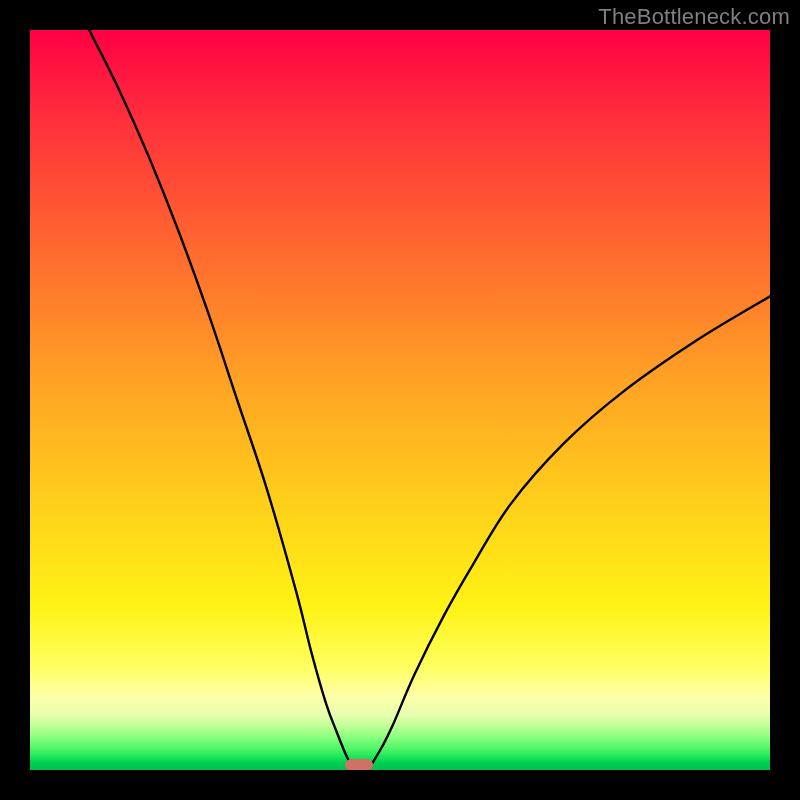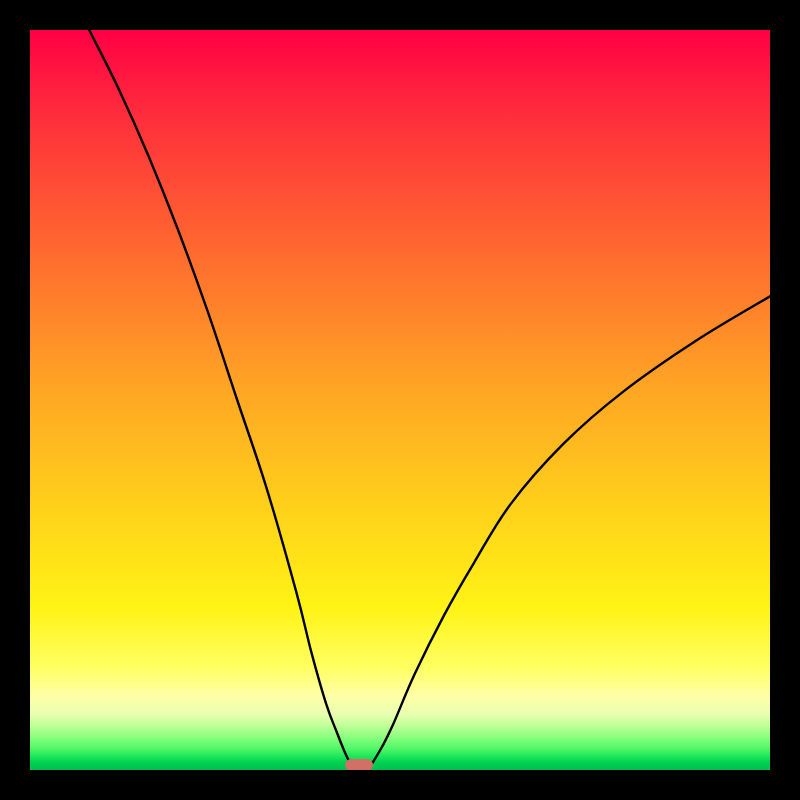--- a/index.html
+++ b/index.html
@@ -67,20 +67,21 @@
     font-size: 22px;
     letter-spacing: 0.2px;
     font-weight: 400;
   }
 </style>
 </head>
 <body>
 
 <div class="stage">
 
+  <div class="watermark">TheBottleneck.com</div>
 
   <div class="plot-area">
     <div class="gradient"></div>
 
     <svg class="curve-svg" viewBox="0 0 740 740" preserveAspectRatio="none">
       <path id="curve-left" fill="none" stroke="#000000" stroke-width="2.4" stroke-linecap="round" d="M 59.2 0 C 64.528 10.655999999999988, 78.14399999999999 36.55599999999992, 88.8 59.19999999999993 C 99.456 81.84399999999994, 107.744 100.49200000000005, 118.4 125.80000000000007 C 129.056 151.1080000000001, 137.344 171.8280000000001, 148 199.80000000000007 C 158.656 227.77200000000005, 166.944 250.564, 177.6 281.2 C 188.256 311.83599999999996, 196.544 338.032, 207.20000000000002 370 C 217.85600000000002 401.968, 226.144 424.168, 236.8 458.8 C 247.45600000000002 493.432, 258.40799999999996 533.096, 266.4 562.4 C 274.392 591.704, 275.87199999999996 601.62, 281.2 621.6 C 286.528 641.58, 291.338 658.7479999999999, 296 673.4 C 300.662 688.052, 303.77 694.342, 307.09999999999997 703 C 310.42999999999995 711.658, 312.2356 716.172, 314.5 721.5 C 316.7644 726.828, 318.74760000000003 730.602, 319.68000000000006 732.6"></path>
       <path id="curve-right" fill="none" stroke="#000000" stroke-width="2.4" stroke-linecap="round" d="M 342.61999999999995 732.6 C 344.2184 729.936, 347.9036 724.4599999999999, 351.5 717.8 C 355.0964 711.14, 356.60599999999994 708.9200000000001, 362.59999999999997 695.6 C 368.594 682.28, 375.476 663.78, 384.8 643.8 C 394.124 623.8199999999999, 403.744 604.58, 414.40000000000003 584.6 C 425.05600000000004 564.62, 432.012 552.78, 444 532.8 C 455.988 512.8199999999999, 465.016 494.91200000000003, 481 473.6 C 496.984 452.288, 512.8199999999999 434.38, 532.8 414.4 C 552.78 394.41999999999996, 568.024 381.24799999999993, 592 362.59999999999997 C 615.976 343.952, 639.36 328.116, 666 310.8 C 692.64 293.48400000000004, 726.68 274.392, 740 266.4"></path>
       <path id="curve-flat" fill="none" stroke="#000000" stroke-width="2.4" stroke-linecap="round" d="M 319.68000000000006 732.6 Q 331.15 733.34, 342.61999999999995 732.6"></path>
     </svg>
 

